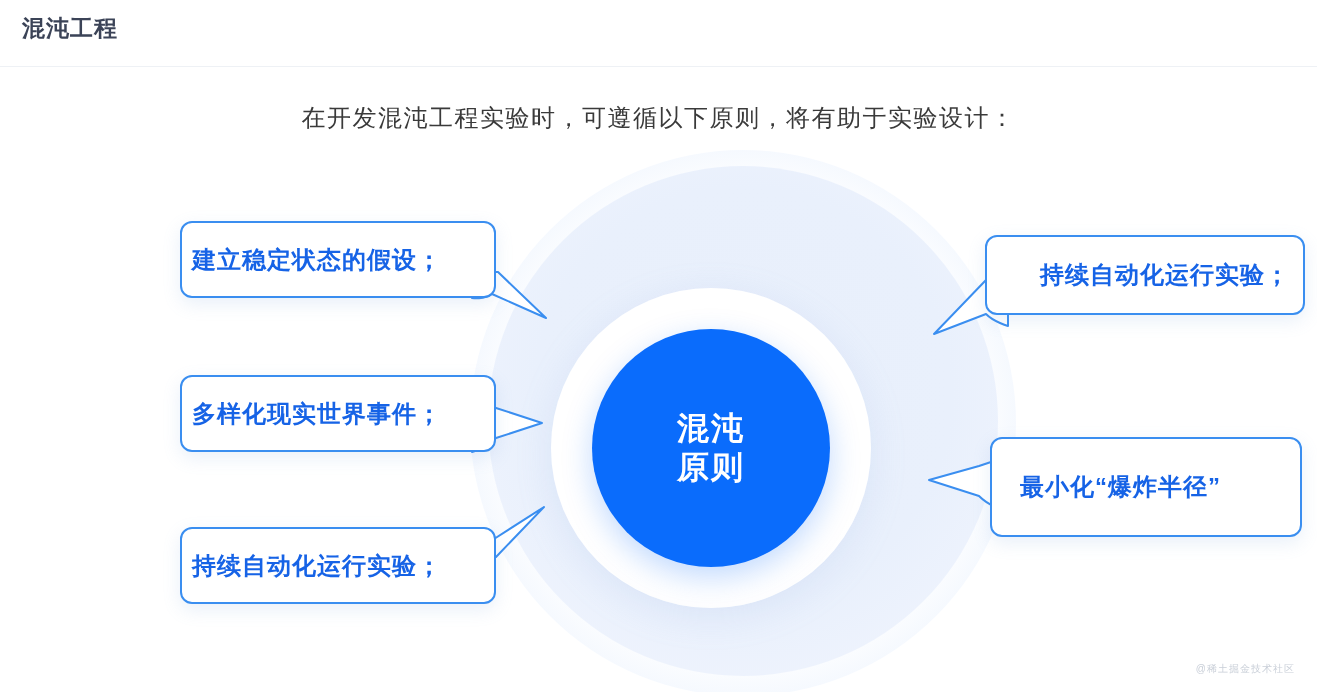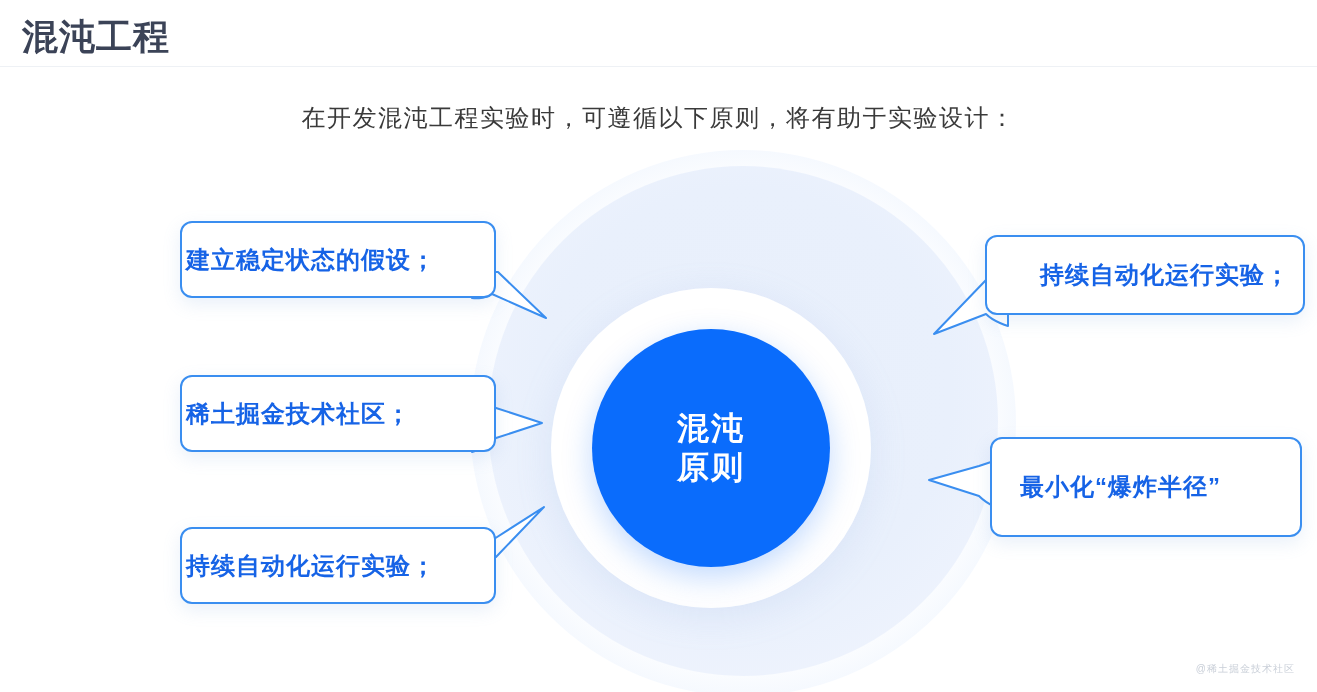--- a/index.html
+++ b/index.html
@@ -16,21 +16,21 @@
     height: 692px;
     overflow: hidden;
     background: #ffffff;
   }
 
   
   .page-title {
     position: absolute;
     left: 22px;
     top: 13px;
-    font-size: 36px;
+    font-size: 23px;
     font-weight: bold;
     letter-spacing: 1px;
     color: #3b4357;
     white-space: nowrap;
   }
   .title-rule {
     position: absolute;
     left: 0;
     top: 66px;
     width: 1317px;
@@ -119,21 +119,21 @@
     align-items: center;
     box-shadow: 0 6px 18px rgba(120,160,220,0.16);
   }
   .bubble-label {
     color: #1663e6;
     font-size: 24px;
     font-weight: bold;
     letter-spacing: 1px;
     white-space: nowrap;
   }
-  .bubble.left .bubble-label { padding-left: 4px; }
+  .bubble.left .bubble-label { padding-left: 10px; }
   .bubble.right .bubble-label { padding-left: 28px; }
 
   
   #bubble-l1 { left: 180px; top: 221px;  width: 316px; height: 77px; }
   #bubble-l2 { left: 180px; top: 375px;  width: 316px; height: 77px; }
   #bubble-l3 { left: 180px; top: 527px;  width: 316px; height: 77px; }
   #bubble-r1 { left: 985px; top: 235px;  width: 320px; height: 80px; padding-left: 25px; }
   #bubble-r2 { left: 990px; top: 437px;  width: 312px; height: 100px; }
 
   
@@ -190,21 +190,21 @@
 
   <svg class="tail-svg" style="left:925px; top:456px; width:80px; height:58px;" viewBox="0 0 80 58">
     <path d="M78 2 L78 54 C78 54 64 50 54 40 L4 24 L54 10 Z" fill="#ffffff" stroke="#3a8ef0" stroke-width="2" stroke-linejoin="round"></path>
   </svg>
 
   <div class="bubble left" id="bubble-l1">
     <span class="bubble-label">建立稳定状态的假设；</span>
   </div>
 
   <div class="bubble left" id="bubble-l2">
-    <span class="bubble-label">稀土掘金技术社区；</span>
+    <span class="bubble-label">多样化现实世界事件；</span>
   </div>
 
   <div class="bubble left" id="bubble-l3">
     <span class="bubble-label">持续自动化运行实验；</span>
   </div>
 
   <div class="bubble right" id="bubble-r1">
     <span class="bubble-label">持续自动化运行实验；</span>
   </div>
 

